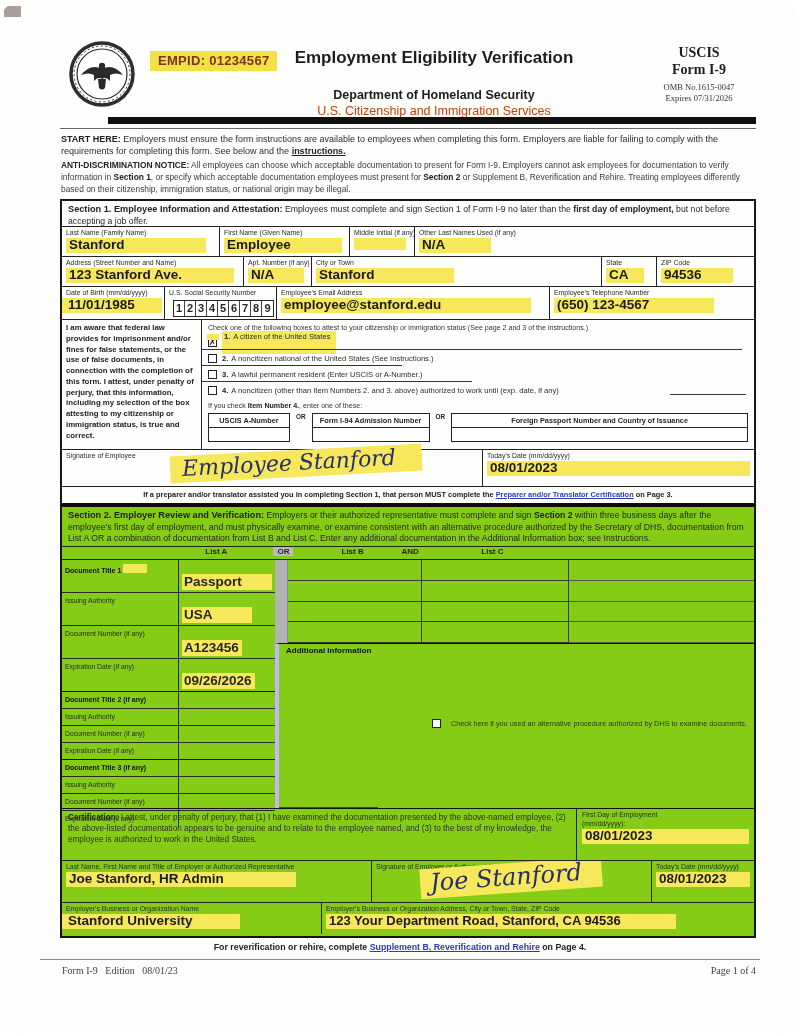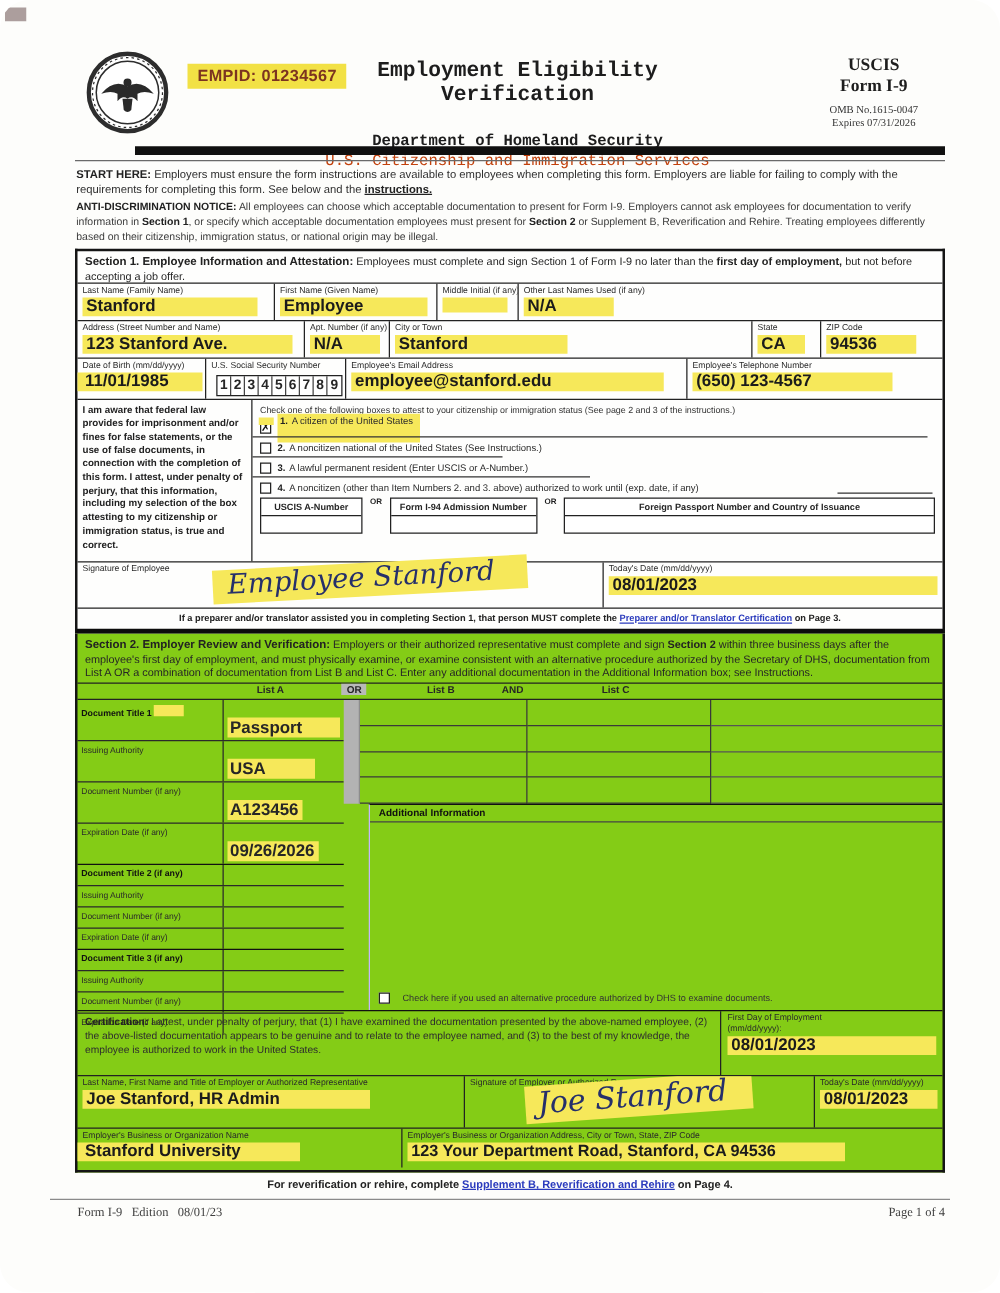--- a/index.html
+++ b/index.html
@@ -6,22 +6,22 @@
   html,body { background:#ffffff; }
   .page { position:relative; width:800px; height:1034px; background:#fdfdfb;
           font-family:"Liberation Sans","DejaVu Sans",sans-serif; color:#262626; overflow:hidden;border-radius:23px; }
 
   .artifact { position:absolute; left:4px; top:6px; width:17px; height:11px; background:#6a5150; opacity:.55; }
 
   
   .seal { position:absolute; left:69px; top:41px; width:66px; height:66px; }
   .hdr-empid { position:absolute; left:150px; top:51px; background:#f2e145; color:#7c3420;
                font-weight:bold; font-size:13px; padding:2px 8px 3px; letter-spacing:.3px; }
-  .hdr-c { position:absolute; left:244px; top:48px; width:340px; text-align:center;
-           font-family:Liberation Mono, monospace; color:#1d1d1d; }
+  .hdr-c { position:absolute; left:264px; top:48px; width:340px; text-align:center;
+           font-family:Liberation Sans, sans-serif; color:#1d1d1d; }
   .hdr-title { font-size:17px; font-weight:bold; }
   .hdr-sub1 { font-size:12.5px; font-weight:bold; margin-top:20px; }
   .hdr-sub2 { font-size:12.5px; margin-top:2px; color:#c2410c; }
   .hdr-r { position:absolute; left:638px; top:45px; width:122px; text-align:center;
            font-family:"Liberation Serif","DejaVu Serif",serif; color:#1d1d1d; }
   .hdr-uscis, .hdr-form { font-size:14px; font-weight:bold; line-height:1.2; }
   .hdr-omb { font-size:8.5px; margin-top:3px; color:#333; }
   .hdr-exp { font-size:8.5px; margin-top:1px; color:#333; }
 
   .bar-black { position:absolute; left:108px; top:117px; width:648px; height:7px; background:#101010; }
@@ -105,24 +105,24 @@
   .dt-value { flex:1; padding:2px 3px; font-size:13.5px; font-weight:bold; white-space:nowrap;margin-top:12px; }
   .dt-value .hl { display:inline-block; padding:0 3px 1px 2px; }
   .dt-right { flex:1; display:flex; flex-direction:column; }
   .dt-top { height:83px; display:flex; }
   .strip { width:13px; background:#b3b3b3; border-right:1px solid #8c8c8c; }
   .colB { width:134px; display:flex; flex-direction:column; }
   .colC { width:147px; display:flex; flex-direction:column; }
   .colX { flex:1; display:flex; flex-direction:column; }
   .colB > div, .colC > div { flex:1; border-bottom:1px solid #3a3a3a; border-right:1px solid #3a3a3a; }
   .colX > div { flex:1; border-bottom:1px solid #555; }
-  .addinfo { flex:1; border-left:1px solid #c4b5fd; border-top:1.5px solid #111; display:flex; flex-direction:column;margin-left:20px; }
+  .addinfo { flex:1; border-left:4px solid #c4b5fd; border-top:1.5px solid #111; display:flex; flex-direction:row; }
   .addinfo-h { font-size:8px; font-weight:bold; padding:2px 7px 2px; border-bottom:1px solid #444; color:#111; }
   .addinfo-body { flex:1; }
-  .altproc { display:flex; align-items:flex-end; gap:5px; padding:0 7px 5px; font-size:7.3px; color:#333; }
+  .altproc { display:flex; align-items:center; gap:5px; padding:0 7px 5px; font-size:7.3px; color:#333; }
 
   .certrow { display:flex; border-top:1.5px solid #111; height:52px; }
   .cert-left { width:515px; padding:3px 6px; font-size:8.2px; line-height:1.35; border-right:1px solid #222; color:#2e2e2e; }
   .cert-right { flex:1; padding:2px 5px; }
   .cert-right .flabel { white-space:normal; line-height:1.25; margin-bottom:1px; }
 
   .emprow { display:flex; border-top:1px solid #222; height:42px; }
   .emp-c1 { width:310px; } .emp-c2 { width:280px; position:relative; } .emp-c3 { flex:1; }
   .sig-er { position:absolute; left:48px; top:2px; font-size:24px; transform:rotate(-4deg); }
   .sig-er .hl { padding:0 20px 2px 10px; }
@@ -275,20 +275,23 @@
             <span>A lawful permanent resident (Enter USCIS or A-Number.)</span>
           <span class="rl" style="width:50%"></span>
         </div>
         <div class="opt">
           <span class="cb"></span>
           <b class="opt-num">4.</b>
             <span>A noncitizen (other than Item Numbers 2. and 3. above) authorized to work until (exp. date, if any)</span>
           <span class="exp-line"></span>
         </div>
 
+        <div class="item4note">
+          <span>If you check </span><b>Item Number 4.</b><span>, enter one of these:</span>
+        </div>
         <div class="entryrow">
           <div class="ebox" style="width:82px">
             <div class="ebox-h">USCIS A-Number</div>
             <div class="ebox-i"></div>
           </div>
           <span class="or-sep">OR</span>
           <div class="ebox" style="width:118px">
             <div class="ebox-h">Form I-94 Admission Number</div>
             <div class="ebox-i"></div>
           </div>

